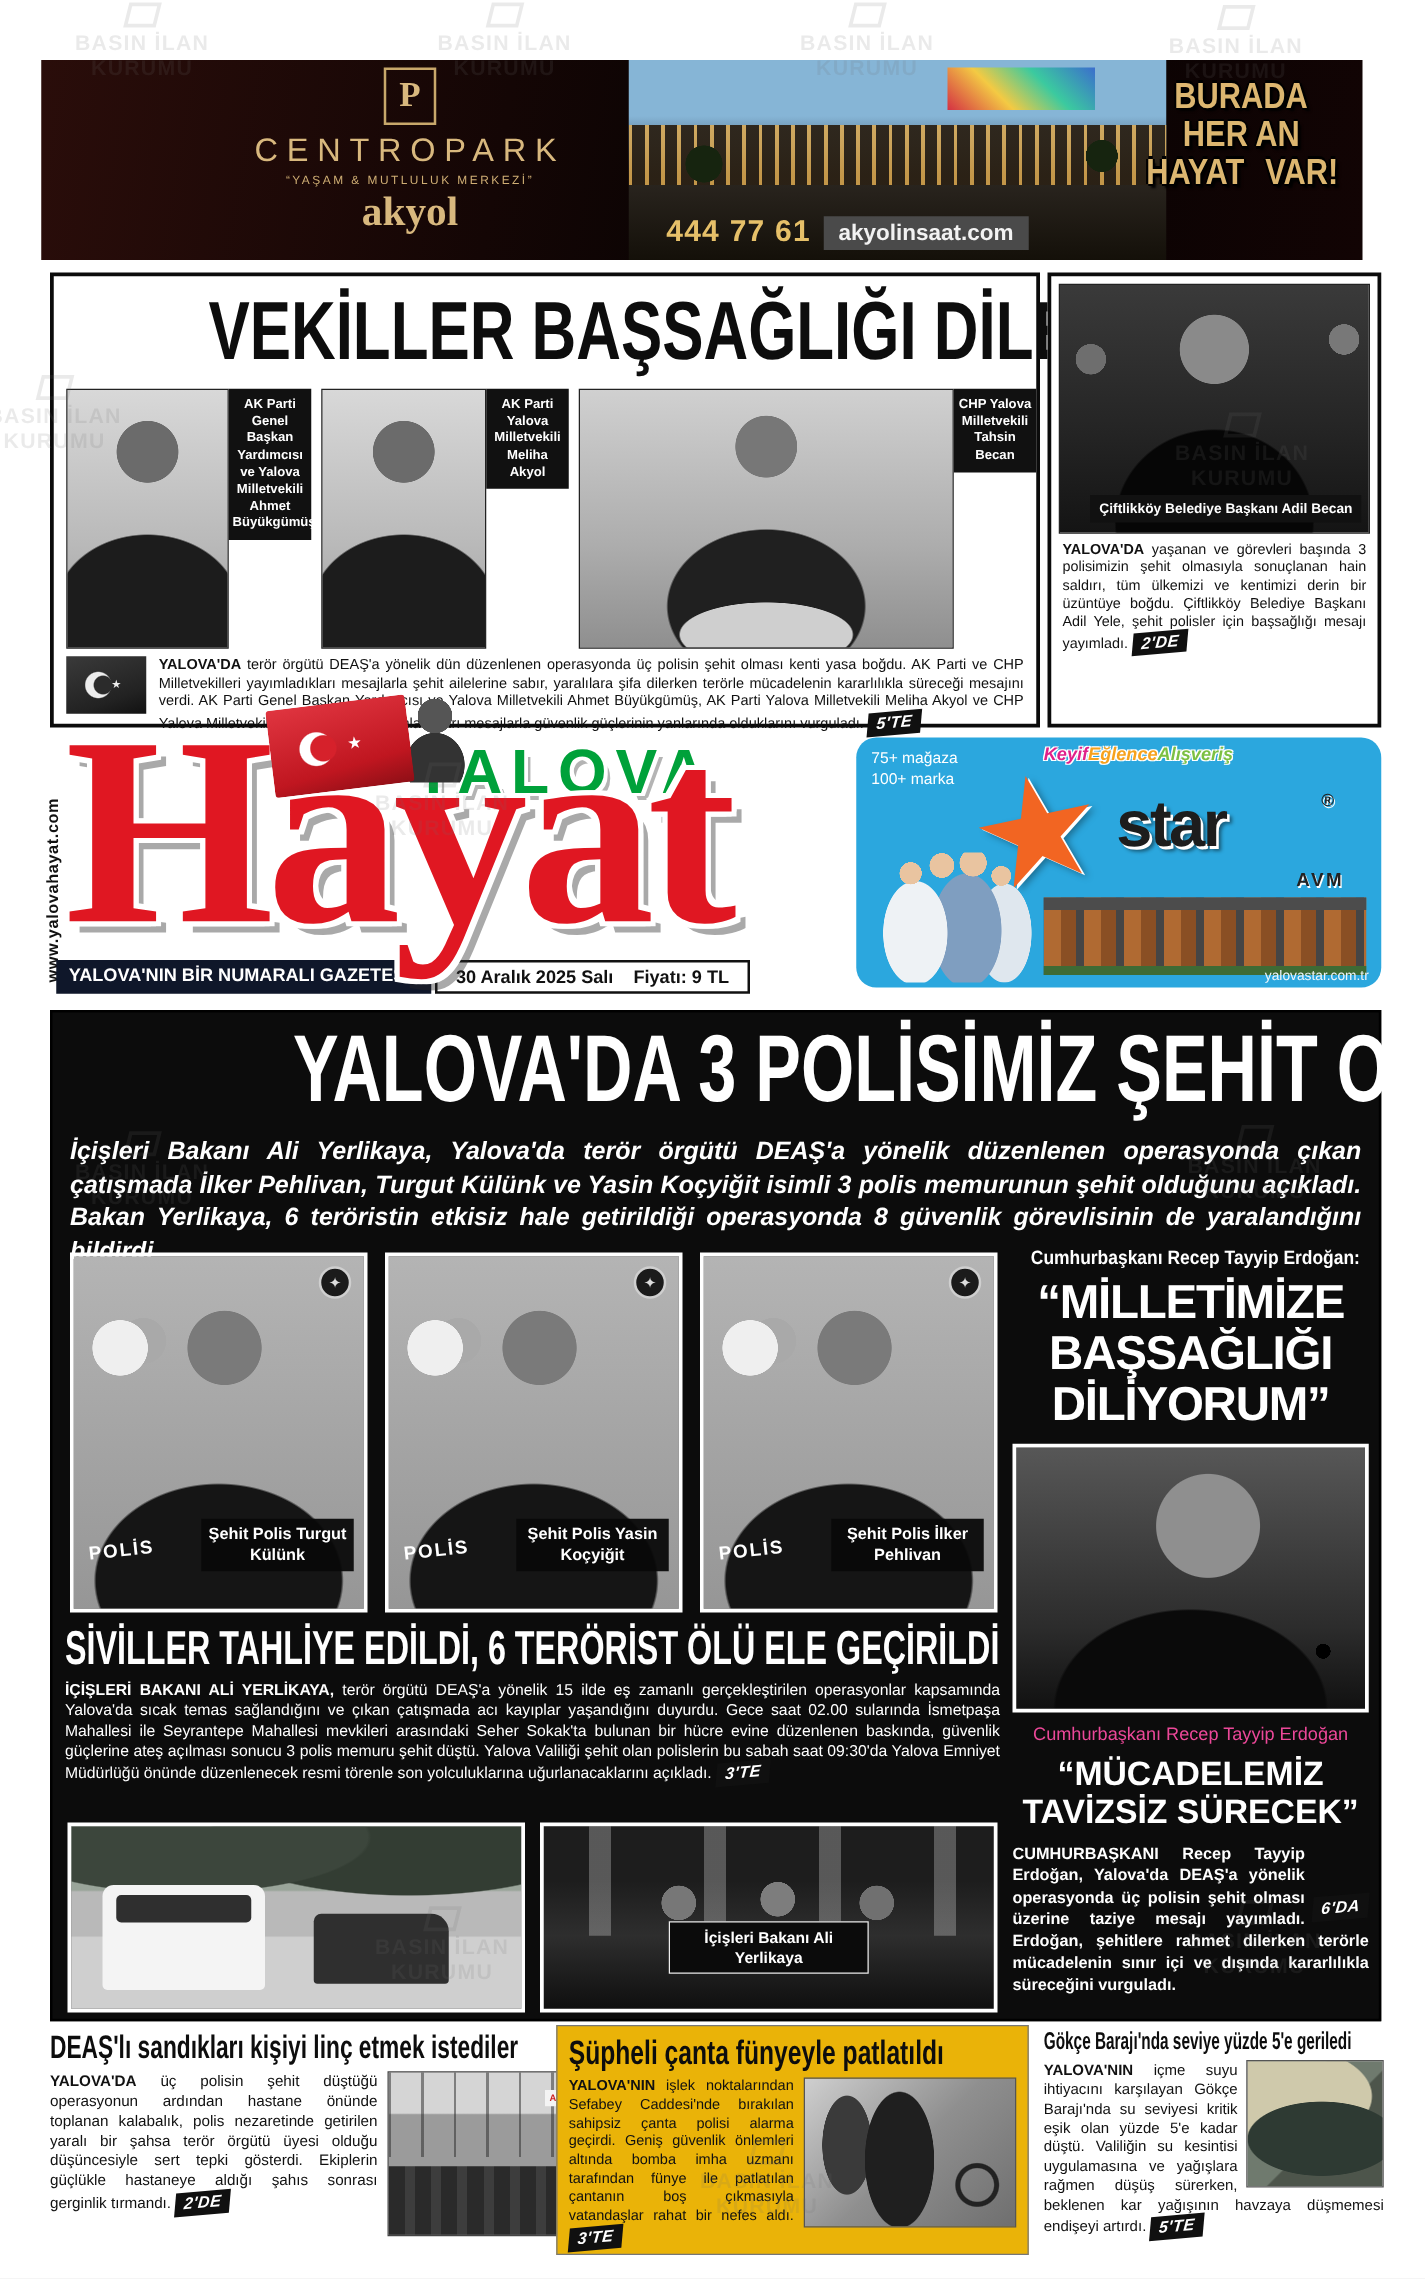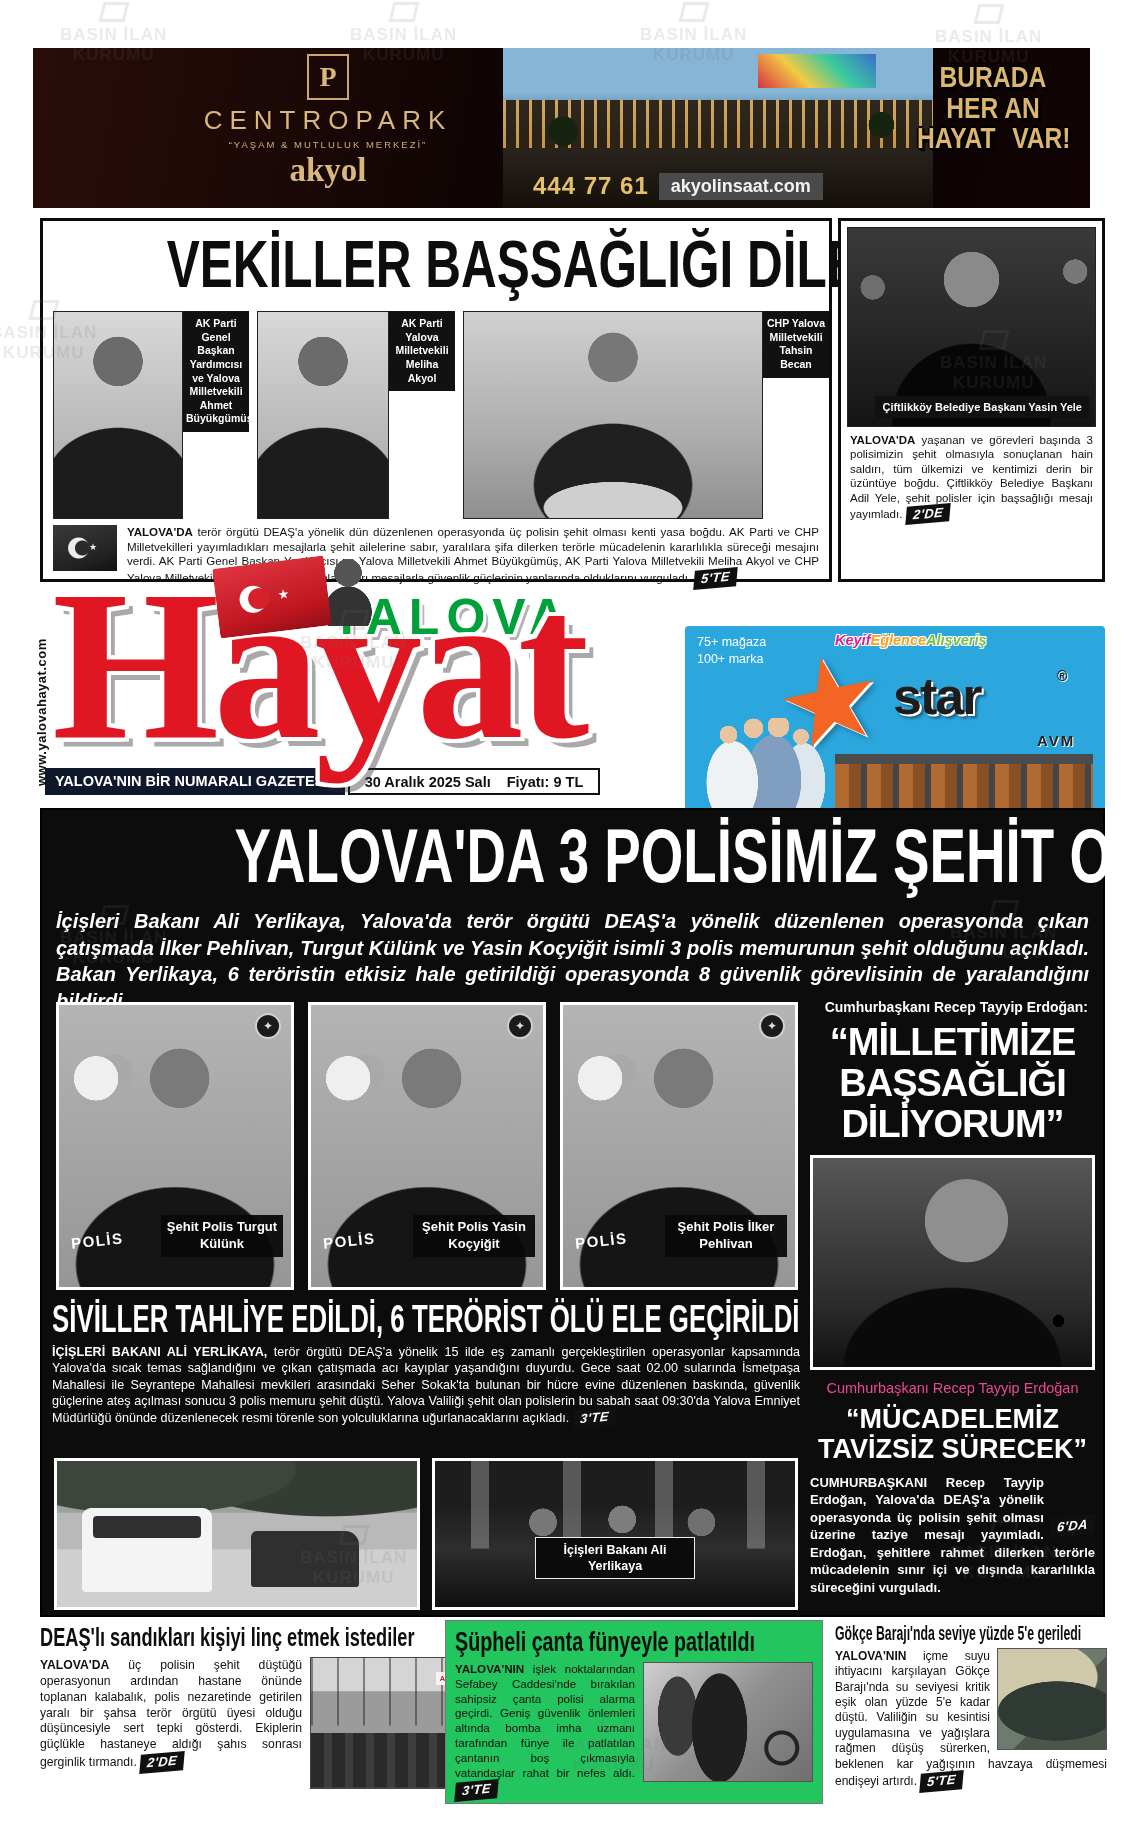--- a/index.html
+++ b/index.html
@@ -97,21 +97,21 @@
   .mast-ata{position:absolute;left:322px;top:556px;width:52px;height:70px;z-index:3;background:
             radial-gradient(circle 14px at 50% 24%,#555 98%,transparent),
             radial-gradient(ellipse 24px 26px at 50% 80%,#333 98%,transparent),
             transparent;}
   .mast-bar{position:absolute;left:45px;top:768px;width:300px;height:27px;background:#0f172a;
             color:#fff;font-weight:bold;font-size:14.5px;line-height:27px;padding-left:10px;z-index:2;}
   .mast-date{position:absolute;left:348px;top:768px;width:252px;height:27px;border:2px solid #111;
              background:#fff;display:flex;justify-content:center;gap:16px;align-items:center;
              font-size:14.5px;font-weight:bold;z-index:2;}
   
-  .starad{position:absolute;left:685px;top:590px;width:420px;height:200px;background:#2ba7de;border-radius:4px;overflow:hidden;margin-top:36px;}
+  .starad{position:absolute;left:685px;top:590px;width:420px;height:200px;background:#2ba7de;border-radius:16px;overflow:hidden;}
   .st-stats{position:absolute;left:12px;top:8px;color:#fff;font-size:12.5px;line-height:1.35;}
   .st-slogan{position:absolute;left:150px;top:6px;font-weight:bold;font-style:italic;font-size:14.5px;}
   .st-slogan span{text-shadow:-1px -1px 0 #fff,1px -1px 0 #fff,-1px 1px 0 #fff,1px 1px 0 #fff;}
   .sw0{color:#e0218a;} .sw1{color:#f6a21d;} .sw2{color:#7bc043;}
   .st-star{position:absolute;left:92px;top:16px;font-size:118px;color:#f26522;transform:rotate(-12deg);
            text-shadow:2px 2px 0 #fff,4px 4px 6px rgba(0,0,0,.35);line-height:1;}
   .st-brand{position:absolute;left:208px;top:40px;font-size:52px;font-weight:bold;color:#1d1d1d;
             letter-spacing:-2px;text-shadow:2px 2px 0 #fff,4px 4px 3px rgba(0,0,0,.45);}
   .st-reg{position:absolute;left:372px;top:42px;color:#1d1d1d;font-size:14px;font-weight:bold;text-shadow:1px 1px 0 #fff;}
   .st-avm{position:absolute;left:352px;top:106px;color:#222;font-size:15px;font-weight:bold;letter-spacing:2px;
@@ -189,21 +189,21 @@
   .ba{position:absolute;left:40px;top:1622px;width:465px;height:192px;}
   .ba-h{font-size:26px;}
   .ba-photo{float:right;width:195px;height:132px;border:1px solid #444;margin:4px 0 4px 8px;position:relative;}
   .ph-crowd{background:
      repeating-linear-gradient(90deg,#2a2a2a 0 13px,#3d3d3d 13px 21px) 0 100%/100% 42% no-repeat,
      repeating-linear-gradient(90deg,rgba(40,40,40,.5) 0 2px,transparent 2px 26px) 0 0/100% 52% no-repeat,
      linear-gradient(180deg,#d5d5d5 0 25%,#9b9b9b 26% 58%,#5a5a5a 59% 100%);}
   .acil{position:absolute;right:8px;top:14px;background:#f4f4f4;color:#c22;font-size:7.5px;
         font-weight:bold;padding:2px 4px;letter-spacing:.5px;}
   .ba-body{font-size:12.2px;line-height:1.3;margin-top:5px;text-align:justify;}
-  .bb{position:absolute;left:445px;top:1620px;width:378px;height:184px;background:#22c55e;
+  .bb{position:absolute;left:445px;top:1620px;width:378px;height:184px;background:#eab308;
       border:1px solid #777;padding:6px 9px;}
   .bb-h{font-size:27px;}
   .bb-photo{float:right;width:170px;height:120px;border:1px solid #555;margin:4px 0 4px 8px;position:relative;}
   .ph-bag{background:
      radial-gradient(circle 20px at 82% 72%,transparent 0 13px,#222 14px 17px,transparent 18px),
      radial-gradient(ellipse 28px 55px at 45% 55%,#1f1f1f 98%,transparent),
      radial-gradient(ellipse 20px 40px at 20% 45%,#3a3a3a 98%,transparent),
      linear-gradient(135deg,#cfcfcf,#8f8f8f 50%,#6f6f6f);}
   .bb-body{font-size:11.6px;line-height:1.28;margin-top:4px;text-align:justify;}
   .bc{position:absolute;left:835px;top:1622px;width:272px;height:195px;}
@@ -261,21 +261,21 @@
     <div class="tl-bodyrow">
       <div class="flagicon">
           <span class="fstar">★</span>
         </div>
       <p class="tl-body"><b>YALOVA'DA</b> <span>terör örgütü DEAŞ'a yönelik dün düzenlenen operasyonda üç polisin şehit olması kenti yasa boğdu. AK Parti ve CHP Milletvekilleri yayımladıkları mesajlarla şehit ailelerine sabır, yaralılara şifa dilerken terörle mücadelenin kararlılıkla süreceği mesajını verdi. AK Parti Genel Başkan Yardımcısı ve Yalova Milletvekili Ahmet Büyükgümüş, AK Parti Yalova Milletvekili Meliha Akyol ve CHP Yalova Milletvekili Tahsin Becan, yayımladıkları mesajlarla güvenlik güçlerinin yanlarında olduklarını vurguladı.</span> <span class="badge">5'TE</span></p>
     </div>
   </div>
 
   <div class="box sr">
     <div class="photo ph-yele">
-      <div class="yele-cap">Çiftlikköy Belediye Başkanı Yasin Yele</div>
+      <div class="yele-cap">Çiftlikköy Belediye Başkanı Adil Becan</div>
     </div>
     <p class="sr-body"><b>YALOVA'DA</b> <span>yaşanan ve görevleri başında 3 polisimizin şehit olmasıyla sonuçlanan hain saldırı, tüm ülkemizi ve kentimizi derin bir üzüntüye boğdu. Çiftlikköy Belediye Başkanı Adil Yele, şehit polisler için başsağlığı mesajı yayımladı.</span> <span class="badge">2'DE</span></p>
   </div>
 
   <div class="mast-site">www.yalovahayat.com</div>
   <div class="mast-green">YALOVA</div>
   <div class="mast-red">Hayat</div>
   <div class="mast-flag">
       <span class="fstar">★</span>
     </div>

